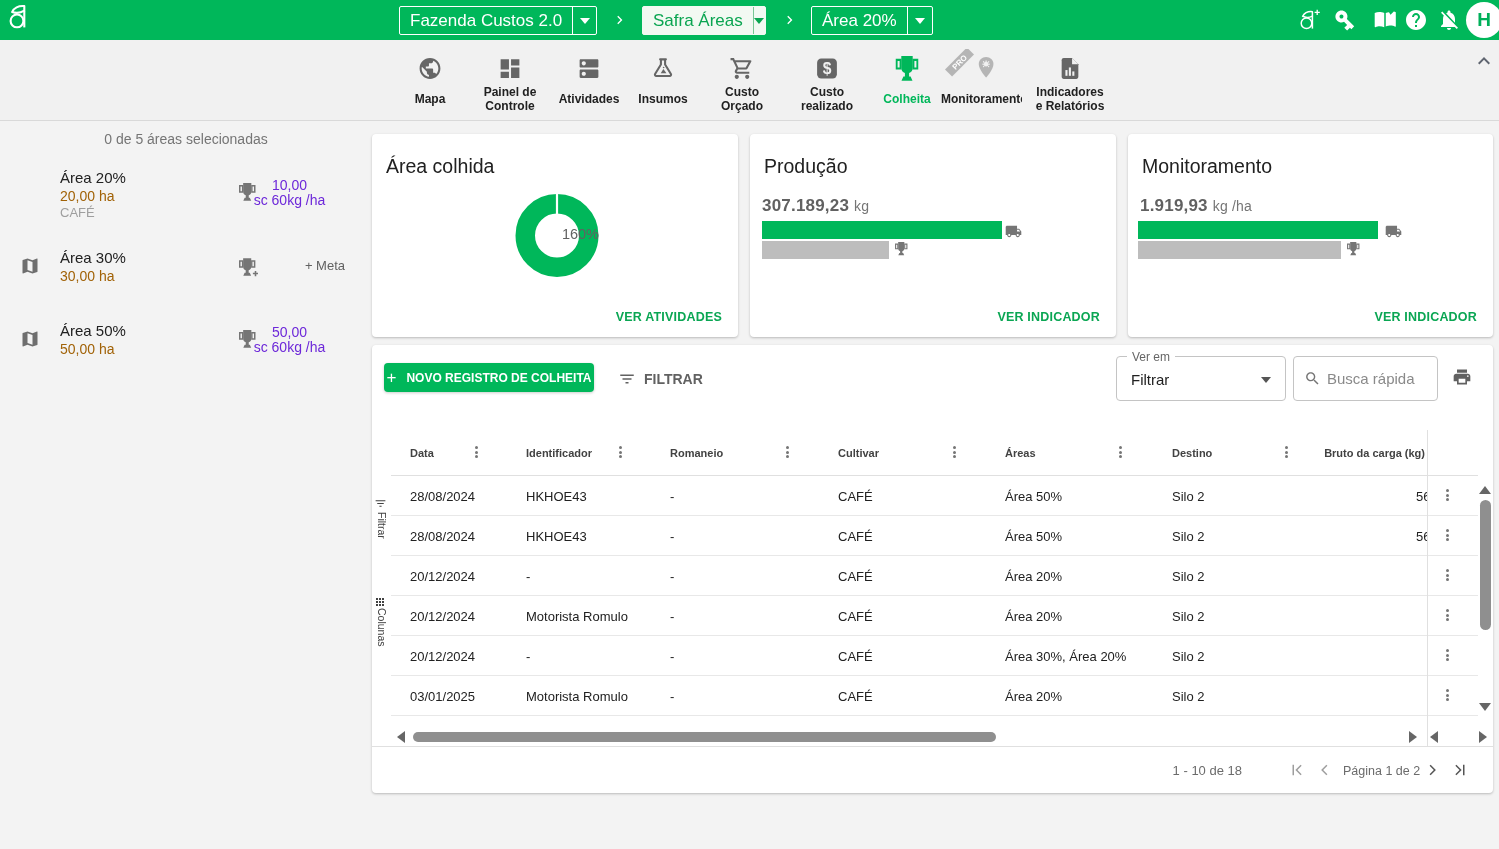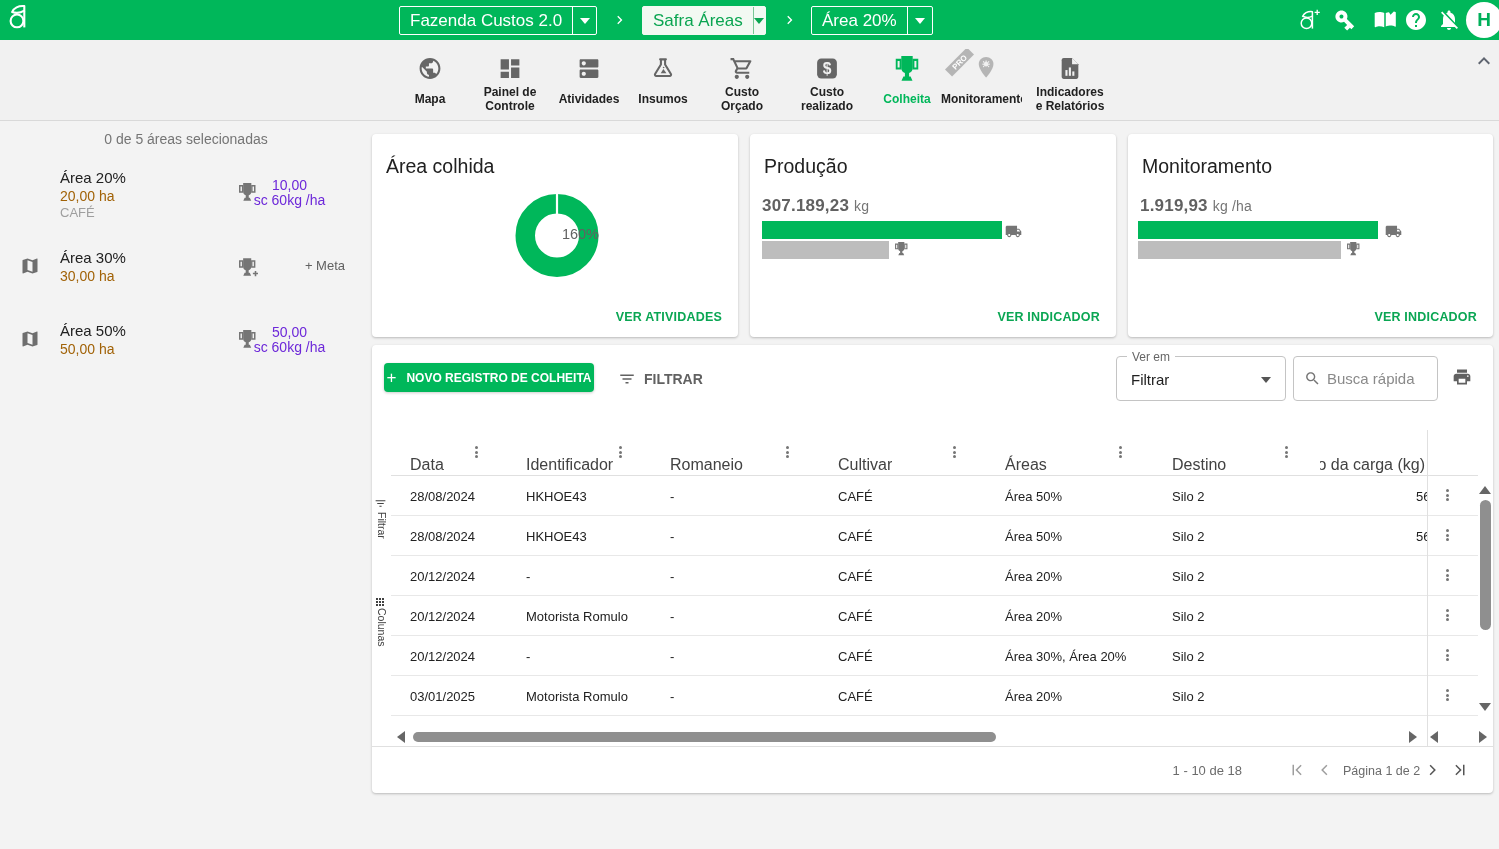--- a/index.html
+++ b/index.html
@@ -55,21 +55,21 @@
 #lbl-filtrar{position:absolute;left:246px;top:25px;color:#616161;font-size:14px;font-weight:bold;display:flex;align-items:center;gap:8px}
 .sel-box{position:absolute;border:1px solid #c4c4c4;border-radius:4px;height:45px}
 #selverem{left:744px;top:11px;width:170px}
 #selverem .flabel{position:absolute;left:10px;top:-7px;background:#fff;padding:0 5px;font-size:12px;color:#666}
 #selverem .val{position:absolute;left:14px;top:14px;font-size:15px;color:#212121}
 #selverem .caret{border-top-color:#555;position:absolute;right:14px;top:20px;border-left-width:5px;border-right-width:5px}
 #searchbox{left:921px;top:11px;width:145px;display:flex;align-items:center;color:#8a8a8a;font-size:15px}
 #searchbox svg{margin:0 6px 0 10px}
 #printer{position:absolute;left:1080px;top:22px}
 .hrow{position:absolute;left:0;top:0;width:1087px;height:46px;border-bottom:1px solid #e0e0e0;background:#fff}
-.hcell{position:absolute;top:12px;height:46px;display:flex;align-items:center;font-size:16px;font-weight:normal;color:#424242;white-space:nowrap;overflow:hidden}
+.hcell{position:absolute;top:0;height:46px;display:flex;align-items:center;font-size:11px;font-weight:bold;color:#424242;white-space:nowrap;overflow:hidden}
 .trow{position:absolute;left:0;width:1087px;height:40px;border-bottom:1px solid #e8e8e8;background:#fff}
 .tcell{position:absolute;top:0;height:40px;display:flex;align-items:center;font-size:13px;color:#212121}
 .vd{position:absolute;width:4px}
 .vd i{display:block;width:3px;height:3px;border-radius:50%;background:#757575;margin-bottom:1.6px}
 </style>
 </head>
 <body>
 <div id="topbar">
   <svg class="abs" style="left:8px;top:4px" width="18" height="25" viewBox="0 0 18 25">
     <g fill="none" stroke="#fff" stroke-width="2.1">

